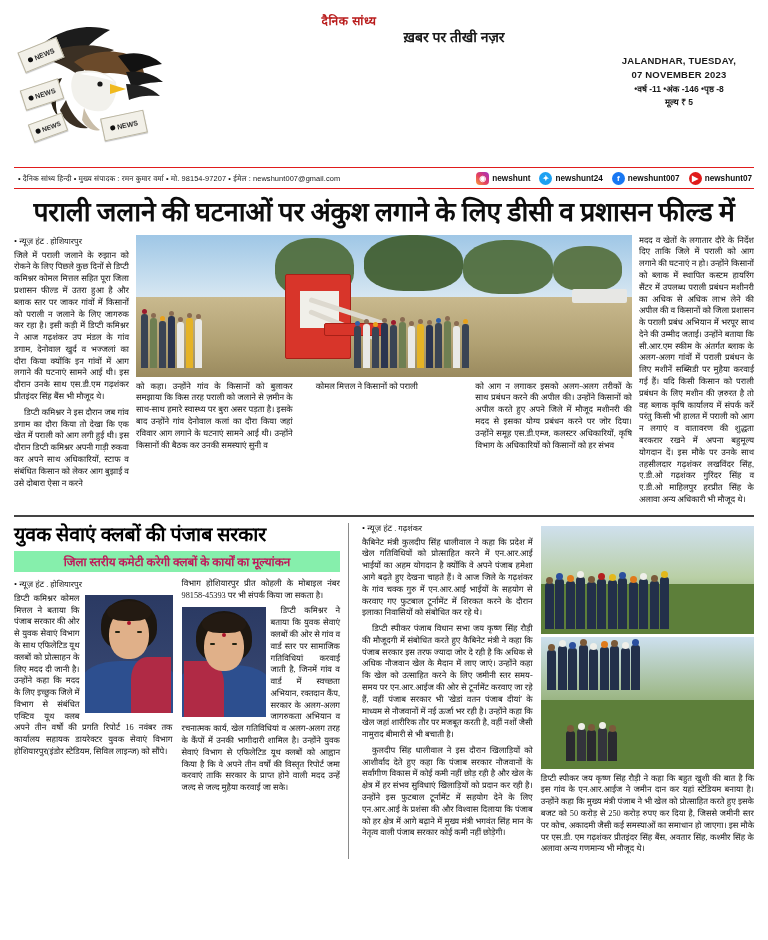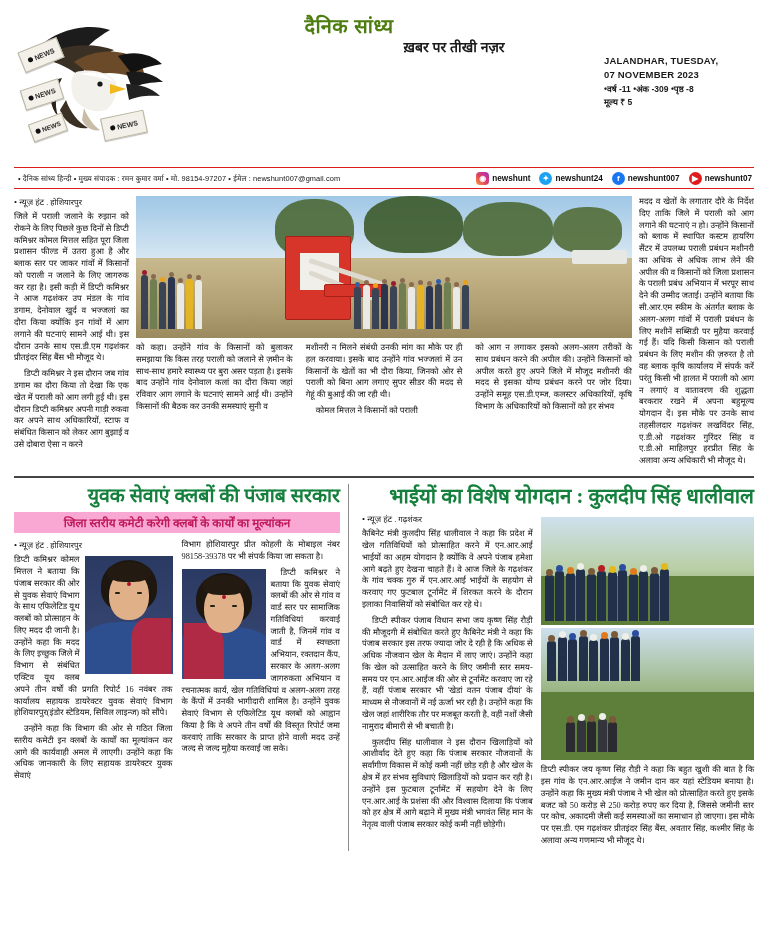--- a/index.html
+++ b/index.html
@@ -26,37 +26,37 @@
   }
   .mn1{width:40px;height:20px;left:6px;top:34px;transform:rotate(-22deg);font-size:7px;}
   .mn2{width:38px;height:19px;left:8px;top:74px;transform:rotate(-18deg);font-size:7px;}
   .mn3{width:34px;height:17px;left:16px;top:108px;transform:rotate(-20deg);font-size:6.5px;}
   .mn4{width:42px;height:21px;left:88px;top:104px;transform:rotate(-12deg);font-size:7px;}
   .mn-dot{width:5px;height:5px;border-radius:50%;background:#111;margin-right:2px;}
 
   .title-wrap{flex:1 1 auto;text-align:center;position:relative;padding-top:2px;}
   .kicker{
     font-family:"Liberation Sans",sans-serif;
-    font-weight:bold;font-size:20px;letter-spacing:.5px;color:#4d7c0f;
+    font-weight:bold;font-size:12px;letter-spacing:.5px;color:#b91c1c;
     margin-left:-90px;margin-bottom:-4px;
   }
   .logo{
     font-family:"Liberation Sans",sans-serif;
     font-weight:bold;color:#e01b1b;
     font-size:84px;line-height:.95;letter-spacing:-1px;
     text-shadow:1px 1px 0 #b01212;
     margin:0;
   }
   .tagline{
     font-family:"Liberation Sans",sans-serif;
     font-weight:bold;font-size:14px;color:#1a1a1a;
     margin-top:2px;margin-left:120px;
   }
   .dateblock{
-    width:150px;flex:0 0 150px;text-align:left;padding-top:44px;
+    width:150px;flex:0 0 150px;text-align:center;padding-top:44px;
     font-family:"Liberation Sans",sans-serif;color:#1a1a1a;
   }
   .dateblock .dl{font-size:9.5px;font-weight:bold;line-height:1.45;letter-spacing:.2px;}
   .dateblock .meta{font-size:8.5px;font-weight:bold;line-height:1.5;margin-top:1px;}
 
   
   .strip{
     border-top:1.6px solid #e01b1b;border-bottom:1.6px solid #e01b1b;
     height:20px;display:flex;align-items:center;margin:2px 14px 0 14px;
   }
@@ -123,27 +123,27 @@
   .machine{position:absolute;background:#d8352a;border:1px solid #a82017;border-radius:2px;}
   .mach-white{position:absolute;background:#f0efe9;}
   .pipe{position:absolute;background:#ddd9cf;border-radius:4px;transform-origin:top left;}
   .rule-thick{border-top:2px solid #444;margin:5px 14px 0 14px;}
   .lower{display:flex;margin:0 14px;gap:0;}
   .lower-left{width:334px;flex:0 0 334px;padding-right:8px;box-sizing:border-box;}
   .vdiv{width:1px;background:#8a8a8a;margin:6px 6px 0 0;flex:0 0 1px;}
   .lower-right{flex:1 1 auto;padding-left:7px;box-sizing:border-box;}
 
   .sec-head{
-    text-align:right;font-weight:bold;line-height:1.14;color:#15803d;
+    text-align:left;font-weight:bold;line-height:1.14;color:#000000;
     margin:7px 0 0 0;
   }
   .sec-head.l{font-size:19.5px;}
   .sec-head.r{font-size:20.5px;}
   .pinkbar{
-    background:#f9a8d4;color:#c0185a;font-weight:bold;text-align:center;
+    background:#86efac;color:#c0185a;font-weight:bold;text-align:center;
     font-size:11.8px;padding:2px 4px;margin-top:5px;
   }
 
   .portrait{
     float:right;width:88px;height:118px;margin:2px 0 3px 5px;
     background:linear-gradient(#2b3a63,#3a4a75);position:relative;overflow:hidden;
   }
   .pt-face{position:absolute;left:50%;top:14px;transform:translateX(-50%);
     width:40px;height:50px;border-radius:50% 50% 45% 45%;background:#e0b089;}
   .pt-hair{position:absolute;left:50%;top:4px;transform:translateX(-50%);
@@ -217,21 +217,21 @@
       </div>
 
       <div class="title-wrap">
         <div class="kicker">दैनिक सांध्य</div>
         <div class="tagline">ख़बर पर तीखी नज़र</div>
       </div>
 
       <div class="dateblock">
         <div class="dl">JALANDHAR, TUESDAY,</div>
         <div class="dl">07 NOVEMBER 2023</div>
-        <div class="meta">•वर्ष -11 •अंक -309 •पृष्ठ -8</div>
+        <div class="meta">•वर्ष -11 •अंक -146 •पृष्ठ -8</div>
         <div class="meta">मूल्य ₹ 5</div>
       </div>
 
     </div>
   </div>
 
   <div class="strip">
     <div class="strip-left">• दैनिक सांध्य हिन्दी • मुख्य संपादक : रमन कुमार वर्मा • मो. 98154-97207 • ईमेल : newshunt007@gmail.com</div>
     <div class="socials">
       <div class="soc">
@@ -246,20 +246,21 @@
         <span class="si fb">f</span>
         <span>newshunt007</span>
       </div>
       <div class="soc">
         <span class="si yt">▶</span>
         <span>newshunt07</span>
       </div>
     </div>
   </div>
 
+  <div class="lead-head">पराली जलाने की घटनाओं पर अंकुश लगाने के लिए डीसी व प्रशासन फील्ड में</div>
 
   <div class="story">
 
     <div class="col">
       <div class="byline">
         <span class="nh">• न्यूज़ हंट</span>
         <span class="place">. होशियारपुर</span>
       </div>
       <p class="body">जिले में पराली जलाने के रुझान को रोकने के लिए पिछले कुछ दिनों से डिप्टी कमिश्नर कोमल मित्तल सहित पूरा जिला प्रशासन फील्ड में उतरा हुआ है और ब्लाक स्तर पर जाकर गांवों में किसानों को पराली न जलाने के लिए जागरुक कर रहा है। इसी कड़ी में डिप्टी कमिश्नर ने आज गढ़शंकर उप मंडल के गांव डगाम, देनोवाल खुर्द व भज्जलां का दौरा किया क्योंकि इन गांवों में आग लगाने की घटनाएं सामने आई थी। इस दौरान उनके साथ एस.डी.एम गढ़शंकर प्रीतइंदर सिंह बैंस भी मौजूद थे।</p>
       <p class="body ind">डिप्टी कमिश्नर ने इस दौरान जब गांव डगाम का दौरा किया तो देखा कि एक खेत में पराली को आग लगी हुई थी। इस दौरान डिप्टी कमिश्नर अपनी गाड़ी रुकवा कर अपने साथ अधिकारियों, स्टाफ व संबंधित किसान को लेकर आग बुझाई व उसे दोबारा ऐसा न करने</p>
@@ -306,21 +307,20 @@
           <div class="person w" style="height:42px;"></div>
           <div class="person t2" style="height:44px;"></div>
         </div>
       </div>
 
       <div style="display:flex;gap:13px;margin-top:4px;">
         <div style="flex:1 1 0;">
           <p class="body">को कहा। उन्होंने गांव के किसानों को बुलाकर समझाया कि किस तरह पराली को जलाने से ज़मीन के साथ-साथ हमारे स्वास्थ्य पर बुरा असर पड़ता है। इसके बाद उन्होंने गांव देनोवाल कलां का दौरा किया जहां रविवार आग लगाने के घटनाएं सामने आई थी। उन्होंने किसानों की बैठक कर उनकी समस्याएं सुनी व</p>
         </div>
         <div style="flex:1 1 0;">
-          <p class="body">मशीनरी न मिलने संबंधी उनकी मांग का मौके पर ही हल करवाया। इसके बाद उन्होंने गांव भज्जलां में उन किसानों के खेतों का भी दौरा किया, जिनको ओर से पराली को बिना आग लगाए सुपर सीडर की मदद से गेहूं की बुआई की जा रही थी।</p>
           <p class="body ind">कोमल मित्तल ने किसानों को पराली</p>
         </div>
         <div style="flex:1 1 0;">
           <p class="body">को आग न लगाकर इसको अलग-अलग तरीकों के साथ प्रबंधन करने की अपील की। उन्होंने किसानों को अपील करते हुए अपने जिले में मौजूद मशीनरी की मदद से इसका योग्य प्रबंधन करने पर जोर दिया। उन्होंने समूह एस.डी.एम्ज, कलस्टर अधिकारियों, कृषि विभाग के अधिकारियों को किसानों को हर संभव</p>
         </div>
       </div>
     </div>
 
     <div class="col">
       <p class="body">मदद व खेतों के लगातार दौरे के निर्देश दिए ताकि जिले में पराली को आग लगाने की घटनाएं न हो। उन्होंने किसानों को ब्लाक में स्थापित कस्टम हायरिंग सैंटर में उपलब्ध पराली प्रबंधन मशीनरी का अधिक से अधिक लाभ लेने की अपील की व किसानों को जिला प्रशासन के पराली प्रबंध अभियान में भरपूर साथ देने की उम्मीद जताई। उन्होंने बताया कि सी.आर.एम स्कीम के अंतर्गत ब्लाक के अलग-अलग गांवों में पराली प्रबंधन के लिए मशीनें सब्सिडी पर मुहैया करवाई गई हैं। यदि किसी किसान को पराली प्रबंधन के लिए मशीन की ज़रुरत है तो वह ब्लाक कृषि कार्यालय में संपर्क करें परंतु किसी भी हालत में पराली को आग न लगाएं व वातावरण की शुद्धता बरकरार रखने में अपना बहुमूल्य योगदान दें। इस मौके पर उनके साथ तहसीलदार गढ़शंकर लखविंदर सिंह, ए.डी.ओ गढ़शंकर गुरिंदर सिंह व ए.डी.ओ माहिलपुर हरप्रीत सिंह के अलावा अन्य अधिकारी भी मौजूद थे।</p>
@@ -345,43 +345,41 @@
             <div class="pt-body"></div>
             <div class="pt-sari"></div>
             <div class="pt-hair"></div>
             <div class="pt-face"></div>
             <div class="pt-hairfront"></div>
             <div class="pt-dot"></div>
             <div class="pt-eye" style="left:30px;"></div>
             <div class="pt-eye" style="left:52px;"></div>
           </div>
           <p class="body">डिप्टी कमिश्नर कोमल मित्तल ने बताया कि पंजाब सरकार की ओर से युवक सेवाएं विभाग के साथ एफिलेटिड यूथ क्लबों को प्रोत्साहन के लिए मदद दी जानी है। उन्होंने कहा कि मदद के लिए इच्छुक जिले में विभाग से संबंधित एक्टिव यूथ क्लब अपने तीन वर्षों की प्रगति रिपोर्ट 16 नवंबर तक कार्यालय सहायक डायरेक्टर युवक सेवाएं विभाग होशियारपुर(इंडोर स्टेडियम, सिविल लाइन्ज) को सौंपे।</p>
-          <p class="body ind">उन्होंने कहा कि विभाग की ओर से गठित जिला स्तरीय कमेटी इन क्लबों के कार्यों का मूल्यांकन कर आगे की कार्यवाही अमल में लाएगी। उन्होंने कहा कि अधिक जानकारी के लिए सहायक डायरेक्टर युवक सेवाएं</p>
-        </div>
-        <div style="flex:1 1 0;">
-          <p class="body">विभाग होशियारपुर प्रीत कोहली के मोबाइल नंबर 98158-39378 पर भी संपर्क किया जा सकता है।</p>
+        </div>
+        <div style="flex:1 1 0;">
+          <p class="body">विभाग होशियारपुर प्रीत कोहली के मोबाइल नंबर 98158-45393 पर भी संपर्क किया जा सकता है।</p>
           <div class="portrait" style="float:left;margin:2px 5px 3px 0;width:84px;height:110px;">
             <div class="pt-body"></div>
             <div class="pt-sari" style="right:auto;left:2px;border-radius:0 40% 0 0;"></div>
             <div class="pt-hair"></div>
             <div class="pt-face"></div>
             <div class="pt-hairfront"></div>
             <div class="pt-dot"></div>
             <div class="pt-eye" style="left:28px;"></div>
             <div class="pt-eye" style="left:50px;"></div>
           </div>
           <p class="body ind">डिप्टी कमिश्नर ने बताया कि युवक सेवाएं क्लबों की ओर से गांव व वार्ड स्तर पर सामाजिक गतिविधियां करवाई जाती है, जिनमें गांव व वार्ड में स्वच्छता अभियान, रक्तदान कैंप, सरकार के अलग-अलग जागरुकता अभियान व रचनात्मक कार्य, खेल गतिविधियां व अलग-अलग तरह के कैंपों में उनकी भागीदारी शामिल है। उन्होंने युवक सेवाएं विभाग से एफिलेटिड यूथ क्लबों को आह्वान किया है कि वे अपने तीन वर्षों की विस्तृत रिपोर्ट जमा करवाएं ताकि सरकार के प्राप्त होने वाली मदद उन्हें जल्द से जल्द मुहैया करवाई जा सके।</p>
         </div>
       </div>
     </div>
 
     <div class="vdiv"></div>
 
     <div class="lower-right">
-      <div class="sec-head r">भाईयों का विशेष योगदान : कुलदीप सिंह धालीवाल</div>
 
       <div style="display:flex;gap:8px;margin-top:5px;">
         <div style="flex:1 1 0;">
           <div class="byline">
             <span class="nh">• न्यूज़ हंट</span>
             <span class="place">. गढ़शंकर</span>
           </div>
           <p class="body">कैबिनेट मंत्री कुलदीप सिंह धालीवाल ने कहा कि प्रदेश में खेल गतिविधियों को प्रोत्साहित करने में एन.आर.आई भाईयों का अहम योगदान है क्योंकि वे अपने पंजाब हमेशा आगे बढ़ते हुए देखना चाहते हैं। वे आज जिले के गढ़शंकर के गांव चक्क गुरु में एन.आर.आई भाईयों के सहयोग से करवाए गए फुटबाल टूर्नामेंट में शिरकत करने के दौरान इलाका निवासियों को संबोधित कर रहे थे।</p>
           <p class="body ind">डिप्टी स्पीकर पंजाब विधान सभा जय कृष्ण सिंह रौड़ी की मौजूदगी में संबोधित करते हुए कैबिनेट मंत्री ने कहा कि पंजाब सरकार इस तरफ ज्यादा जोर दे रही है कि अधिक से अधिक नौजवान खेल के मैदान में लाए जाएं। उन्होंने कहा कि खेल को उत्साहित करने के लिए जमीनी स्तर समय-समय पर एन.आर.आईज की ओर से टूर्नामेंट करवाए जा रहे हैं, वहीं पंजाब सरकार भी 'खेडां वतन पंजाब दीयां' के माध्यम से नौजवानों में नई ऊर्जा भर रही है। उन्होंने कहा कि खेल जहां शारीरिक तौर पर मजबूत करती है, वहीं नशों जैसी नामुराद बीमारी से भी बचाती है।</p>
           <p class="body ind">कुलदीप सिंह धालीवाल ने इस दौरान खिलाड़ियों को आशीर्वाद देते हुए कहा कि पंजाब सरकार नौजवानों के सर्वांगीण विकास में कोई कमी नहीं छोड़ रही है और खेल के क्षेत्र में हर संभव सुविधाएं खिलाड़ियों को प्रदान कर रही है। उन्होंने इस फुटबाल टूर्नामेंट में सहयोग देने के लिए एन.आर.आई के प्रशंसा की और विश्वास दिलाया कि पंजाब को हर क्षेत्र में आगे बढ़ाने में मुख्य मंत्री भगवंत सिंह मान के नेतृत्व वाली पंजाब सरकार कोई कमी नहीं छोड़ेगी।</p>

